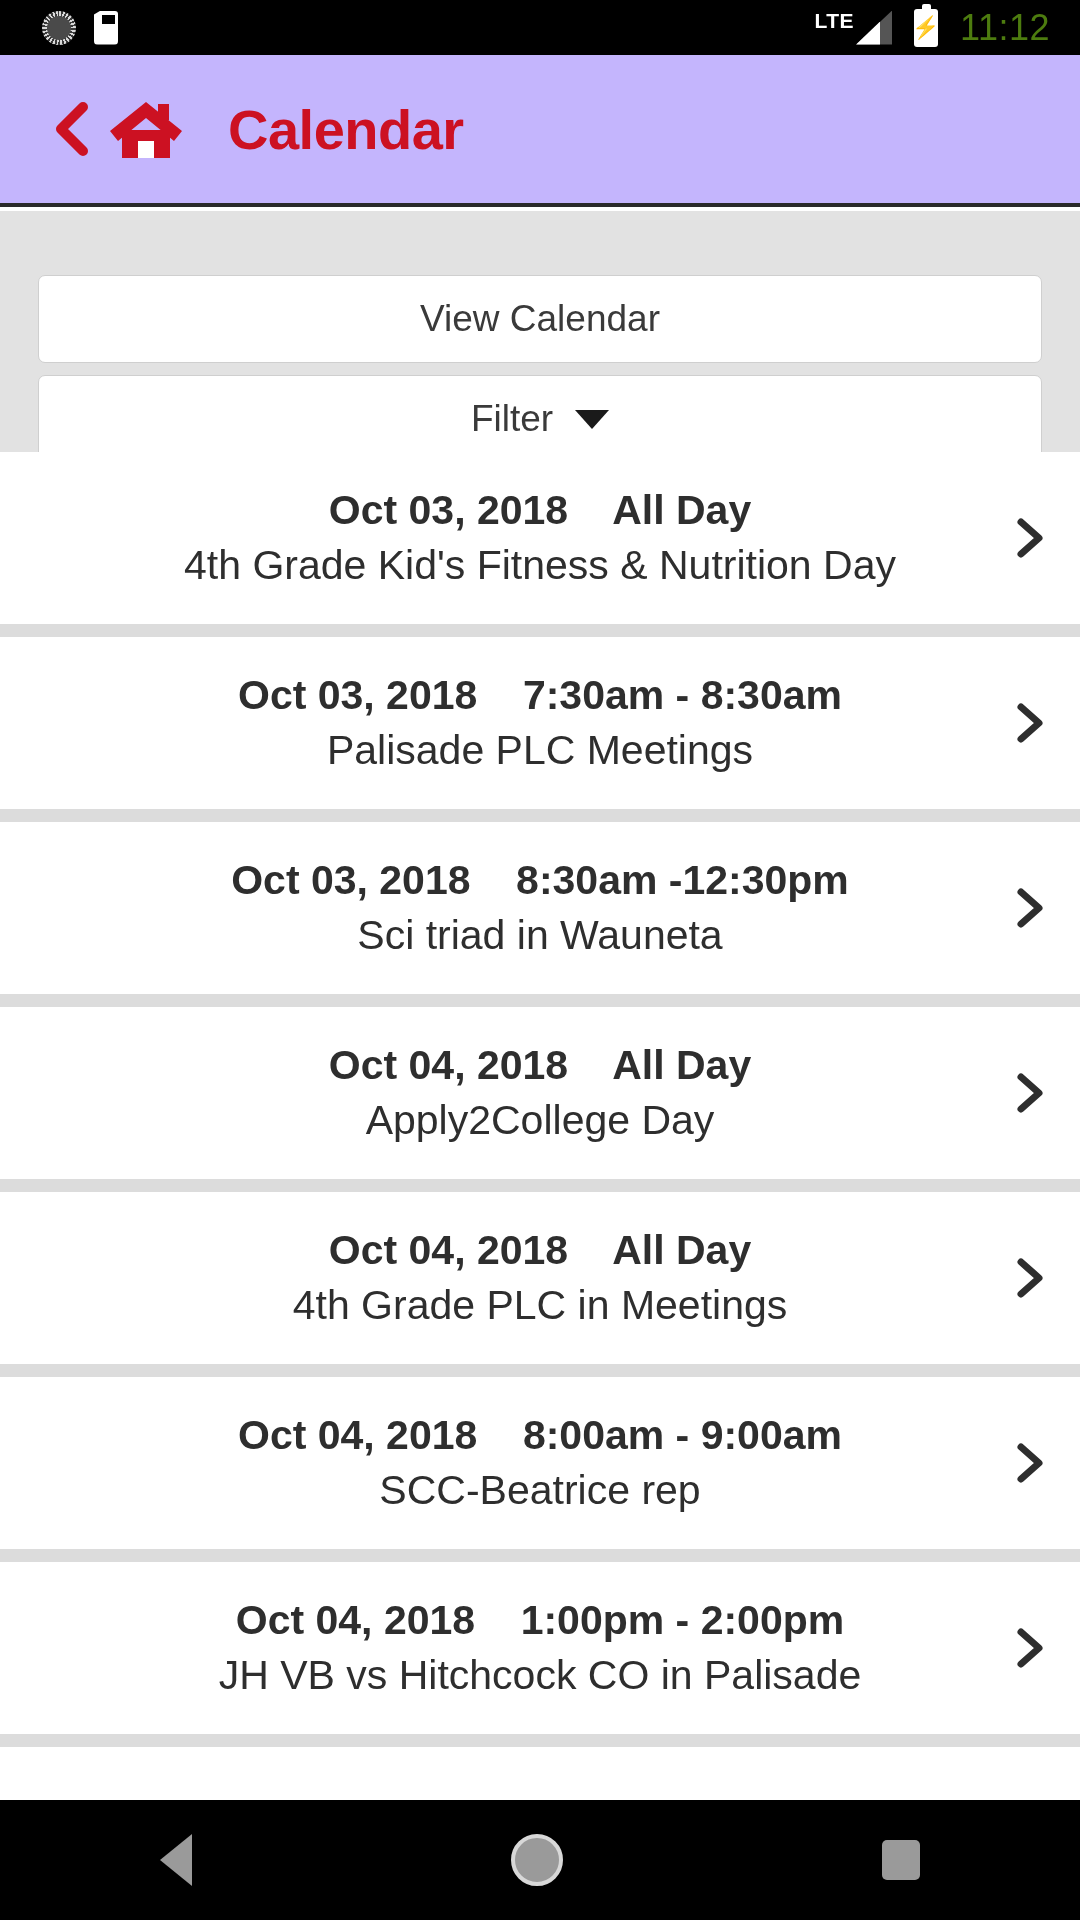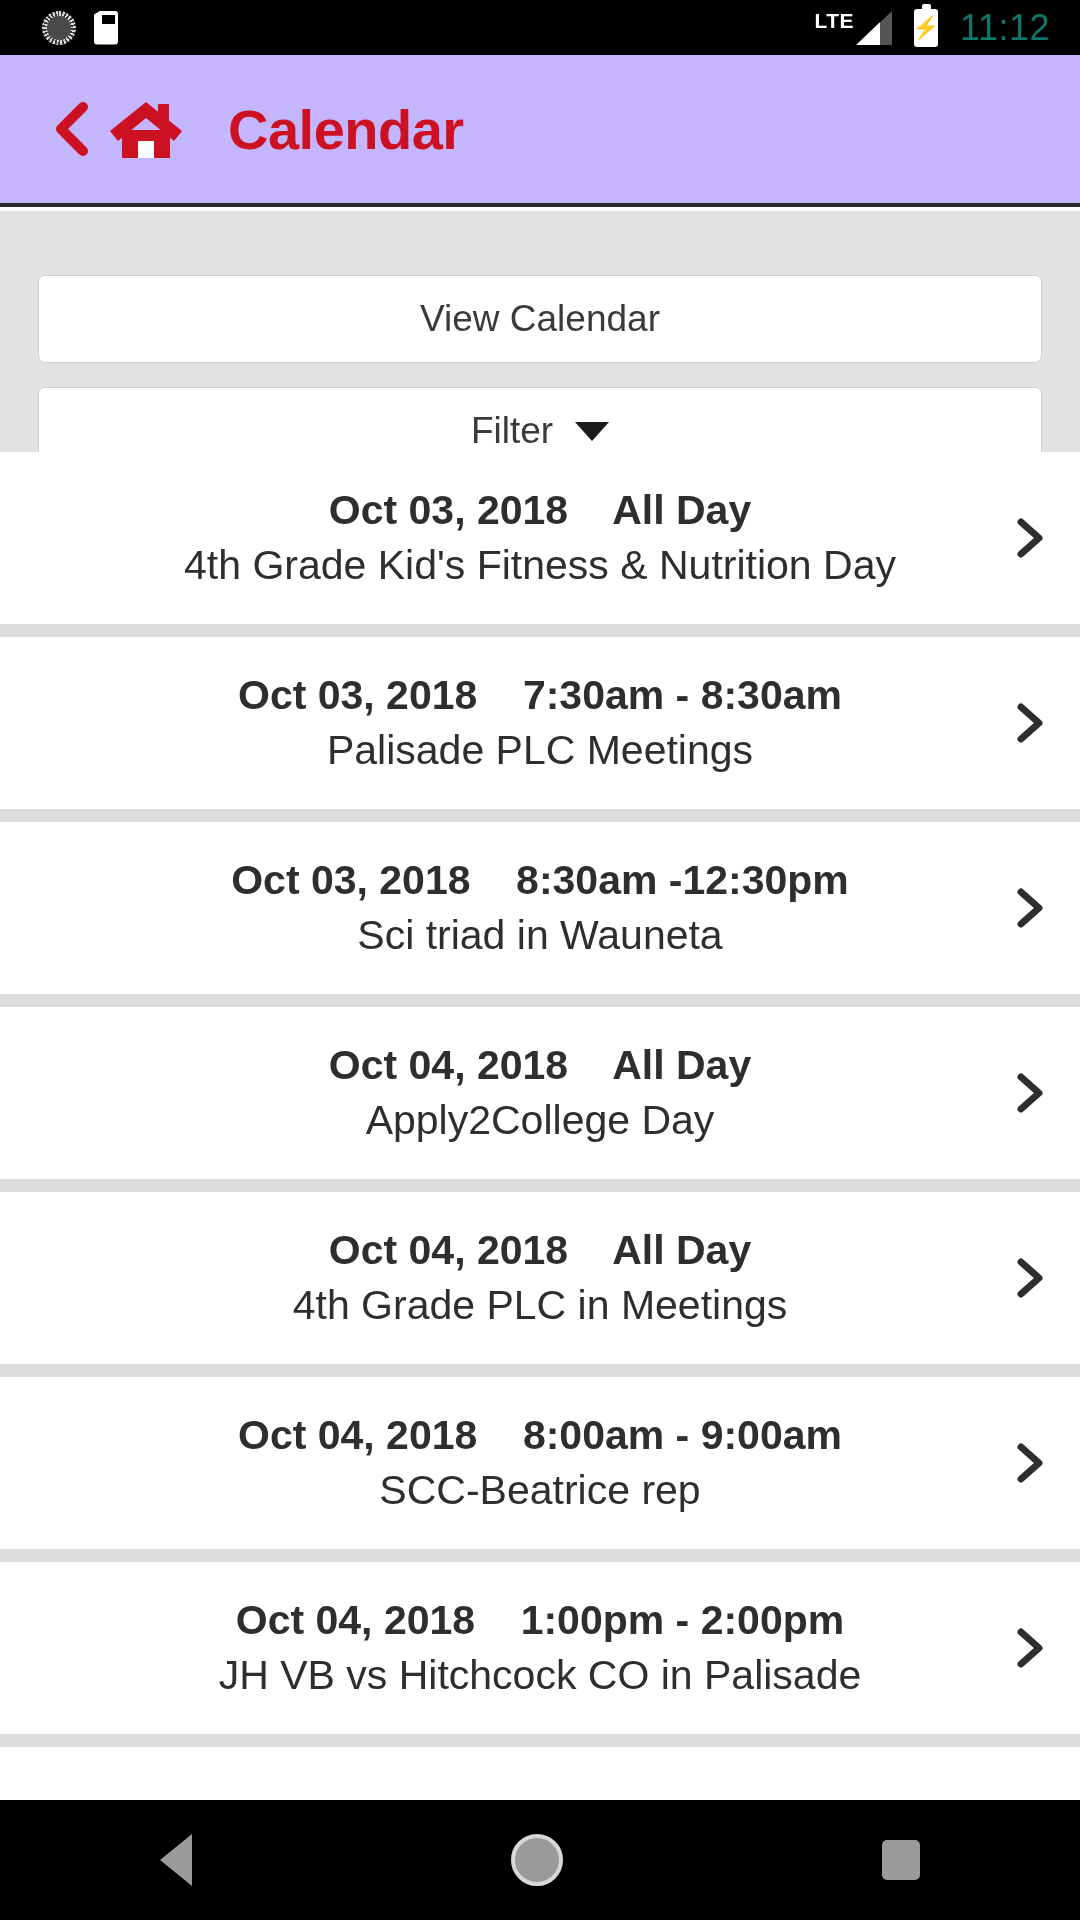--- a/index.html
+++ b/index.html
@@ -35,21 +35,21 @@
     width:24px; height:34px; background:#ffffff;
     border-radius:3px 3px 4px 4px;
     position:relative;
     clip-path: polygon(0 12%, 28% 0, 100% 0, 100% 100%, 0 100%);
   }
   .icon-sdcard::after {
     content:""; position:absolute; right:3px; top:4px;
     width:13px; height:9px; background:#000;
     background-image:linear-gradient(90deg,#000 0 3px,transparent 3px 5px,#000 5px 8px,transparent 8px 10px,#000 10px 13px);
   }
-  .lte-wrap { display:flex; align-items:flex-end; gap:2px; }
+  .lte-wrap { display:flex; align-items:center; gap:2px; }
   .lte-text {
     color:#fff; font-size:21px; font-weight:bold;
     letter-spacing:0.5px; line-height:1; margin-bottom:14px;
   }
   .signal {
     position:relative; width:36px; height:34px;
   }
   .signal::before {
     content:""; position:absolute; right:0; bottom:0;
     width:36px; height:34px; background:#555;
@@ -68,21 +68,21 @@
     content:""; position:absolute; top:-5px; left:8px;
     width:9px; height:5px; background:#fff; border-radius:2px 2px 0 0;
   }
   .battery::after {
     content:"\26A1"; position:absolute; left:0; top:0;
     width:100%; height:100%; color:#000; font-size:22px;
     display:flex; align-items:center; justify-content:center;
     line-height:1;
   }
   .clock {
-    color:#0f766e; font-size:36px; font-weight:400; line-height:1;
+    color:#4d7c0f; font-size:36px; font-weight:400; line-height:1;
     letter-spacing:0.5px;
   }
 
   
   .appbar {
     position:absolute; top:55px; left:0;
     width:1080px; height:152px;
     background:#c4b5fd;
     display:flex; align-items:center;
     border-bottom:4px solid #2a2a2a;
@@ -111,21 +111,21 @@
   .tb-button {
     width:1004px; height:88px;
     background:#ffffff;
     border:1px solid #cfcfcf;
     border-radius:7px;
     display:flex; align-items:center; justify-content:center;
     font-size:37px; color:#3a3a3a;
     cursor:pointer;
     margin-top:36px;
   }
-  .tb-button + .tb-button { margin-top:24px; }
+  .tb-button + .tb-button { margin-top:12px; }
   .caret {
     display:inline-block; margin-left:22px;
     width:0; height:0;
     border-left:17px solid transparent;
     border-right:17px solid transparent;
     border-top:19px solid #1a1a1a;
   }
 
   
   .list {

